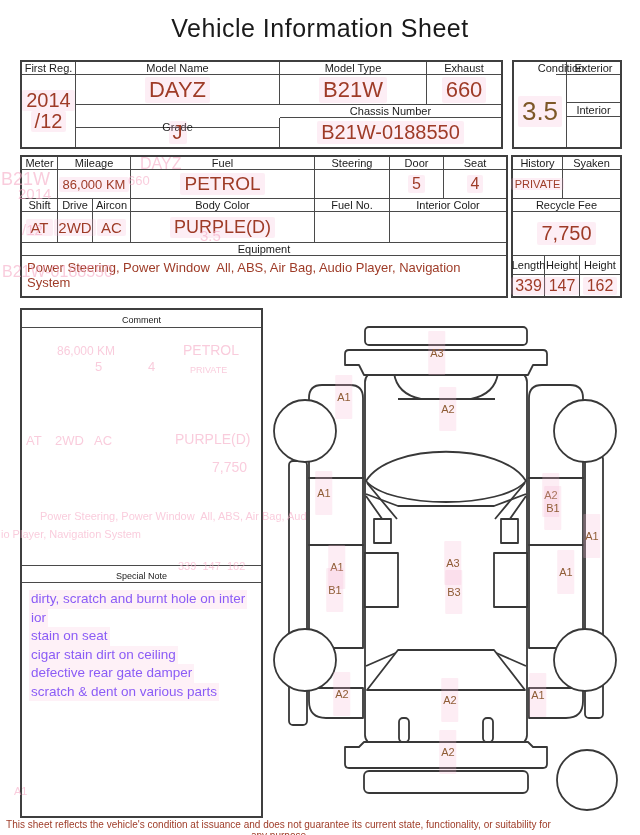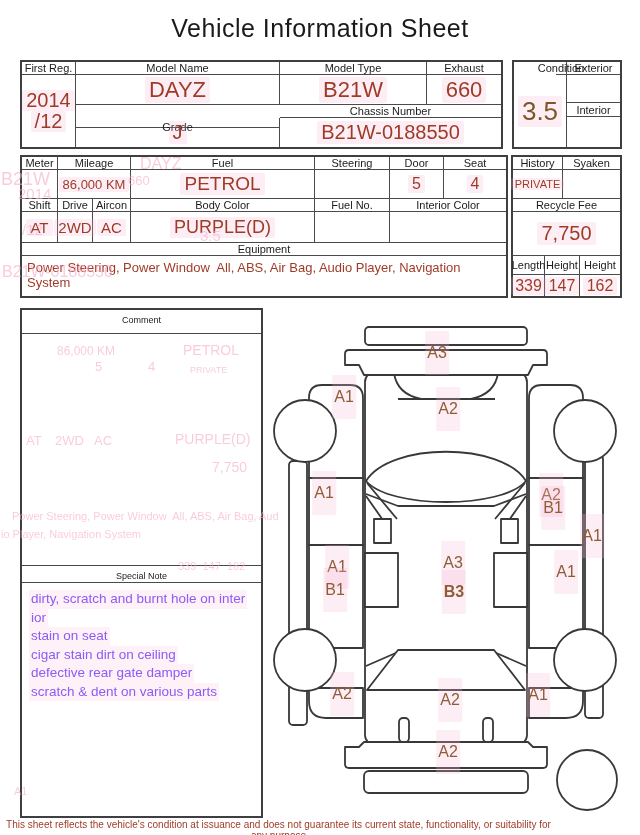--- a/index.html
+++ b/index.html
@@ -27,33 +27,33 @@
   .brown{color:#7d5827;}
   .f22{font-size:22px;} .f20{font-size:20px;} .f19{font-size:19px;}
   .f18{font-size:18px;} .f16{font-size:16px;} .f15{font-size:15px;}
   .f13{font-size:13px;} .f11{font-size:11px;} .f26{font-size:26px;}
   .left-top{align-items:flex-start;justify-content:flex-start;}
   .equip{font-size:13px;color:#9e3b27;white-space:pre-wrap;padding:4px 5px;text-align:left;}
   .tworow{flex-direction:column;line-height:21px;}
   
   .lbox{position:absolute;left:20px;top:308px;width:243px;height:510px;border:2px solid #3f3f3f;box-sizing:border-box;background:#fff;}
   .lbox .sect-head{position:absolute;left:0;right:0;text-align:center;font-size:9px;color:#1b1b1b;padding-top:5px;box-sizing:border-box;}
-  .comment-head{top:0;height:24px;border-bottom:1px solid #4a4a4a;}
+  .comment-head{top:0;height:18px;border-bottom:1px solid #4a4a4a;}
   .note-head{top:255px;height:18px;border-top:1px solid #4a4a4a;border-bottom:1px solid #4a4a4a;}
   .note-body{position:absolute;left:7px;top:280px;right:4px;}
   .note-line{
     width:max-content;max-width:232px;font-size:13.5px;line-height:18.5px;
     color:#8b5cf6;background:rgba(248,178,208,.18);padding:0 2px;
   }
   
   .diagram{position:absolute;left:270px;top:315px;width:370px;height:500px;z-index:2;}
   .diagram svg{position:absolute;left:0;top:0;}
   .dlabel{
     position:absolute;transform:translate(-50%,-50%);
-    font-size:16px;line-height:12px;color:#8f5c35;
+    font-size:11px;line-height:12px;color:#8f5c35;
     background:rgba(248,182,210,.25);padding:16px 2px;border-radius:1px;white-space:nowrap;z-index:3;
   }
   
   .ghost{
     position:absolute;color:#f6abc6;opacity:.6;white-space:pre;z-index:9;
     pointer-events:none;line-height:1.1;
   }
   
   .footer{
     position:absolute;left:0;top:819px;width:557px;text-align:center;
@@ -253,21 +253,21 @@
   <div class="dlabel" style="left: 167px; top: 38px;">A3</div>
       <div class="dlabel" style="left: 74px; top: 82px;">A1</div>
       <div class="dlabel" style="left: 178px; top: 94px;">A2</div>
       <div class="dlabel" style="left: 54px; top: 178px;">A1</div>
       <div class="dlabel" style="left: 281px; top: 180px;">A2</div>
       <div class="dlabel" style="left: 283px; top: 193px;">B1</div>
       <div class="dlabel" style="left: 322px; top: 221px;">A1</div>
       <div class="dlabel" style="left: 67px; top: 252px;">A1</div>
       <div class="dlabel" style="left: 65px; top: 275px;">B1</div>
       <div class="dlabel" style="left: 183px; top: 248px;">A3</div>
-      <div class="dlabel" style="left: 184px; top: 277px; font-weight: bold;">B3</div>
+      <div class="dlabel" style="left: 184px; top: 277px;">B3</div>
       <div class="dlabel" style="left: 296px; top: 257px;">A1</div>
       <div class="dlabel" style="left: 72px; top: 379px;">A2</div>
       <div class="dlabel" style="left: 180px; top: 385px;">A2</div>
       <div class="dlabel" style="left: 268px; top: 380px;">A1</div>
       <div class="dlabel" style="left: 178px; top: 437px;">A2</div>
     </div>
 </div>
 
 <div>
 
@@ -281,19 +281,19 @@
     <div class="ghost" style="left: 57px; top: 345px; font-size: 12px;">86,000 KM</div>
     <div class="ghost" style="left: 183px; top: 343px; font-size: 14px;">PETROL</div>
     <div class="ghost" style="left: 95px; top: 360px; font-size: 13px;">5</div>
     <div class="ghost" style="left: 148px; top: 360px; font-size: 13px;">4</div>
     <div class="ghost" style="left: 190px; top: 366px; font-size: 9px;">PRIVATE</div>
     <div class="ghost" style="left: 26px; top: 434px; font-size: 13px;">AT</div>
     <div class="ghost" style="left: 55px; top: 434px; font-size: 13px;">2WD</div>
     <div class="ghost" style="left: 94px; top: 434px; font-size: 13px;">AC</div>
     <div class="ghost" style="left: 175px; top: 432px; font-size: 14px;">PURPLE(D)</div>
     <div class="ghost" style="left: 212px; top: 460px; font-size: 14px;">7,750</div>
-    <div class="ghost" style="left: 12px; top: 510px; font-size: 11px;">Power Steering, Power Window  All, ABS, Air Bag, Aud</div>
+    <div class="ghost" style="left: 40px; top: 510px; font-size: 11px;">Power Steering, Power Window  All, ABS, Air Bag, Aud</div>
     <div class="ghost" style="left: 1px; top: 528px; font-size: 11px;">io Player, Navigation System</div>
     <div class="ghost" style="left: 178px; top: 560px; font-size: 11px;">339  147  162</div>
     <div class="ghost" style="left: 14px; top: 785px; font-size: 11px;">A1</div>
   </div>
 
 <div class="footer">This sheet reflects the vehicle's condition at issuance and does not guarantee its current state, functionality, or suitability for any purpose</div>
 
 </body></html>

